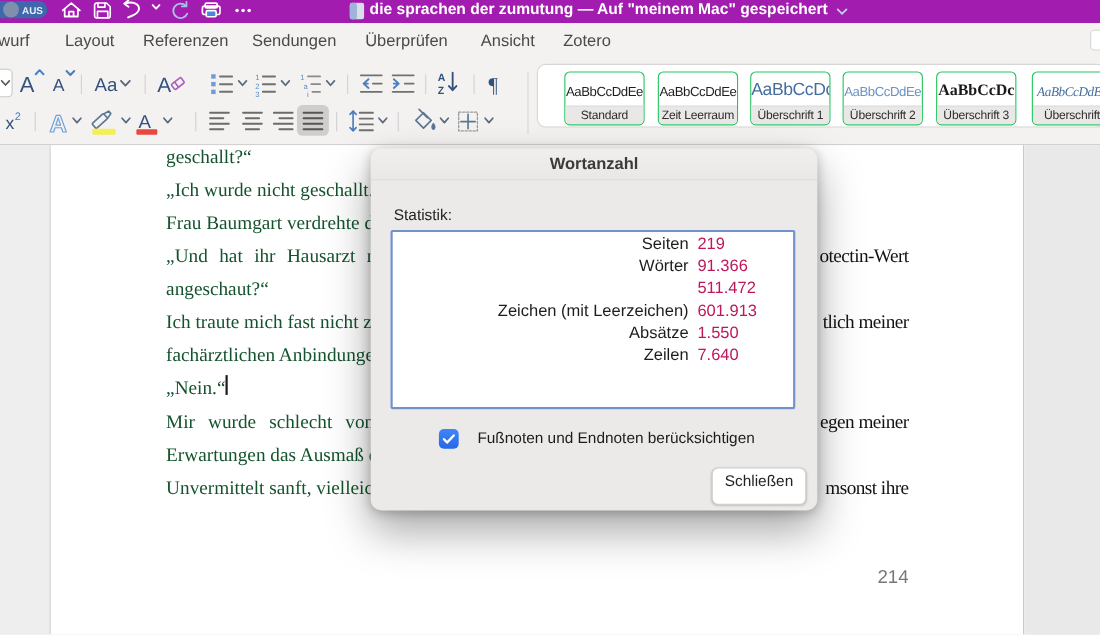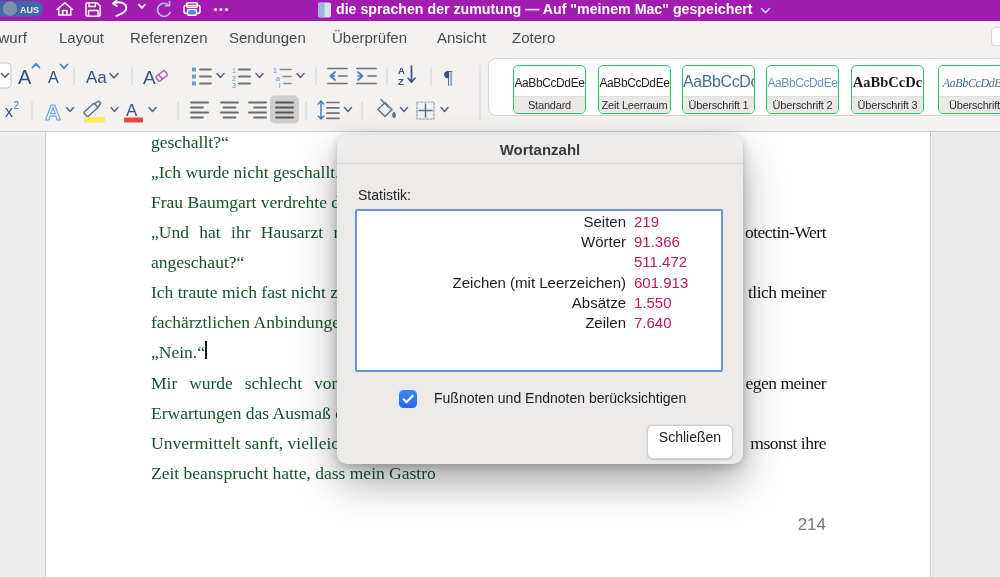--- a/index.html
+++ b/index.html
@@ -303,21 +303,20 @@
     <div class="dline" style="left:151px; top:145px;">Ich traute mich fast nicht zu s</div>
     <div class="dright" style="left:526px; top:145px;">tlich meiner</div>
     <div class="dline" style="left:151px; top:175px;">fachärztlichen Anbindungen</div>
     <div class="dline" style="left:151px; top:205px;">„Nein.“</div>
     <div style="position:absolute; left:205px; top:209px; width:1.5px; height:18px; background:#1a1a1a;"></div>
     <div class="dline" style="left:151px; top:236px; word-spacing:7.5px;">Mir wurde schlecht von m</div>
     <div class="dright" style="left:526px; top:236px;">egen meiner</div>
     <div class="dline" style="left:151px; top:266px;">Erwartungen das Ausmaß de</div>
     <div class="dline" style="left:151px; top:296px;">Unvermittelt sanft, vielleich</div>
     <div class="dright" style="left:526px; top:296px;">msonst ihre</div>
-    <div class="dline" style="left:151px; top:326px;">Zeit beansprucht hatte, dass mein Gastro</div>
     <div class="dright" style="left:526px; top:378px; color:#787878; font-size:17px; font-family:'Liberation Sans',sans-serif; letter-spacing:0;">214</div>
   </div>
 
   <div id="dialog">
     <div id="dlgtitle">Wortanzahl</div>
     <div id="statlabel">Statistik:</div>
     <div id="statbox"></div>
     <div class="srow-l" style="top:78px">Seiten</div>
       <div class="srow-v" style="top:78px">219</div>
     <div class="srow-l" style="top:98px">Wörter</div>

